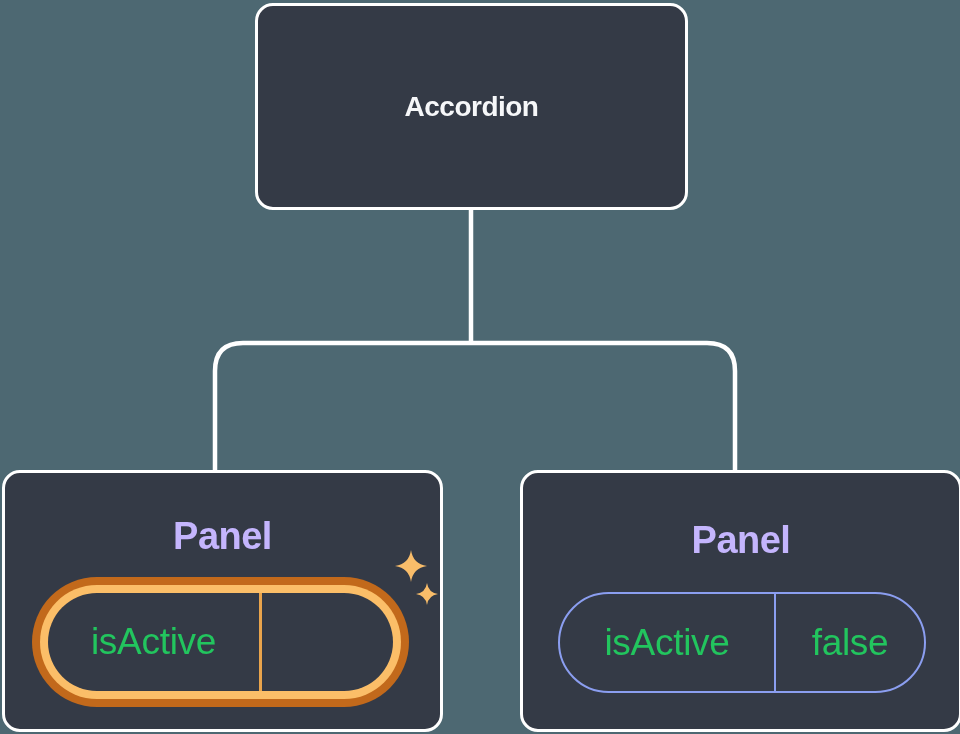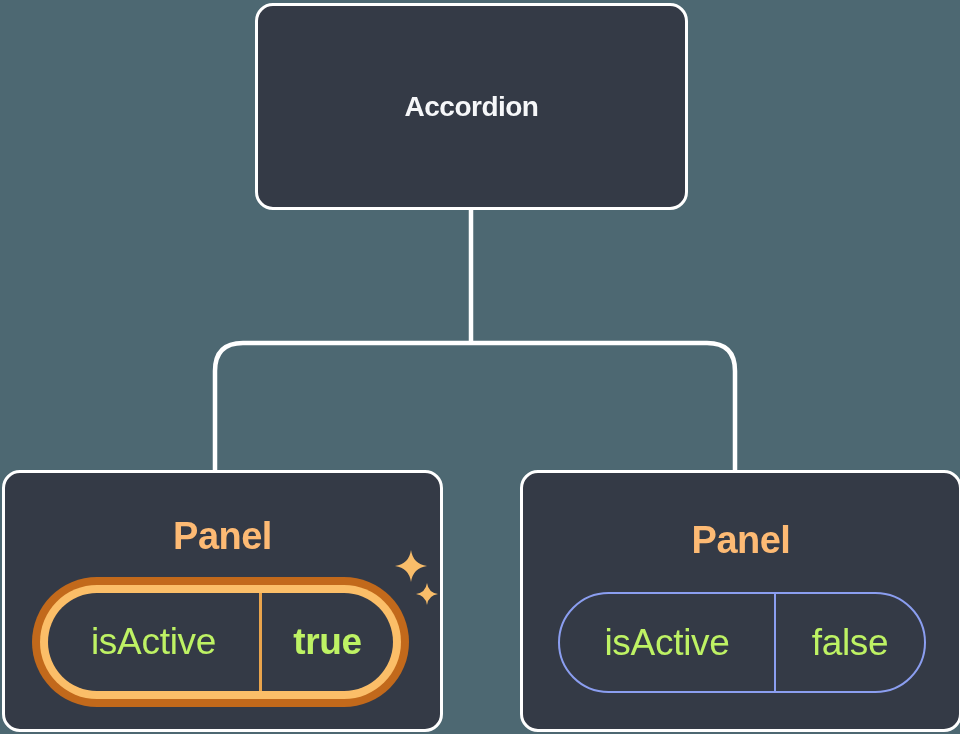--- a/index.html
+++ b/index.html
@@ -19,26 +19,26 @@
   }
   .node-root{left:255px;top:3px;width:433px;height:207px;
     display:flex;align-items:center;justify-content:center;}
   .node-title{
     color:#F6F7F9;font-size:28px;font-weight:600;letter-spacing:-0.5px;
   }
   .panel-left{left:2px;top:470px;width:441px;height:262px;}
   .panel-right{left:520px;top:470px;width:442px;height:262px;}
   .panel-title{
     position:absolute;left:0;right:0;top:41px;text-align:center;
-    color:#fdba74;font-size:38px;font-weight:600;letter-spacing:-0.5px;line-height:44px;
+    color:#c4b5fd;font-size:38px;font-weight:600;letter-spacing:-0.5px;line-height:44px;
   }
   .panel-right .panel-title{top:45px;}
 
   
-  .pill-text{color:#bef264;font-size:37px;letter-spacing:-0.3px;}
+  .pill-text{color:#22c55e;font-size:37px;letter-spacing:-0.3px;}
   .pill-cell{display:flex;align-items:center;justify-content:center;height:100%;}
 
   
   .pill-gold{
     position:absolute;left:27px;top:104px;width:377px;height:130px;
     box-sizing:border-box;background:#C2691B;border-radius:65px;padding:8px;
   }
   .pill-gold-mid{
     box-sizing:border-box;width:100%;height:100%;
     background:#FBBE68;border-radius:57px;padding:8px;
@@ -83,23 +83,20 @@
   <div class="node panel-left">
     <div class="panel-title">Panel</div>
 
     <div class="pill-gold">
       <div class="pill-gold-mid">
         <div class="pill-core">
           <div class="pill-cell cell-name">
             <span class="pill-text">isActive</span>
           </div>
           <div class="divider-orange"></div>
-          <div class="pill-cell cell-value">
-            <span class="pill-text value-bold">true</span>
-          </div>
         </div>
       </div>
     </div>
 
     <svg class="sparkles" viewBox="0 0 84 84" xmlns="http://www.w3.org/2000/svg">
       <path d="M38,24 Q40,38 54,40 Q40,42 38,56 Q36,42 22,40 Q36,38 38,24 Z" fill="#F9BD6A"></path>
       <path d="M54,57 Q55.4,66.6 65,68 Q55.4,69.4 54,79 Q52.6,69.4 43,68 Q52.6,66.6 54,57 Z" fill="#F9BD6A"></path>
     </svg>
   </div>
 

